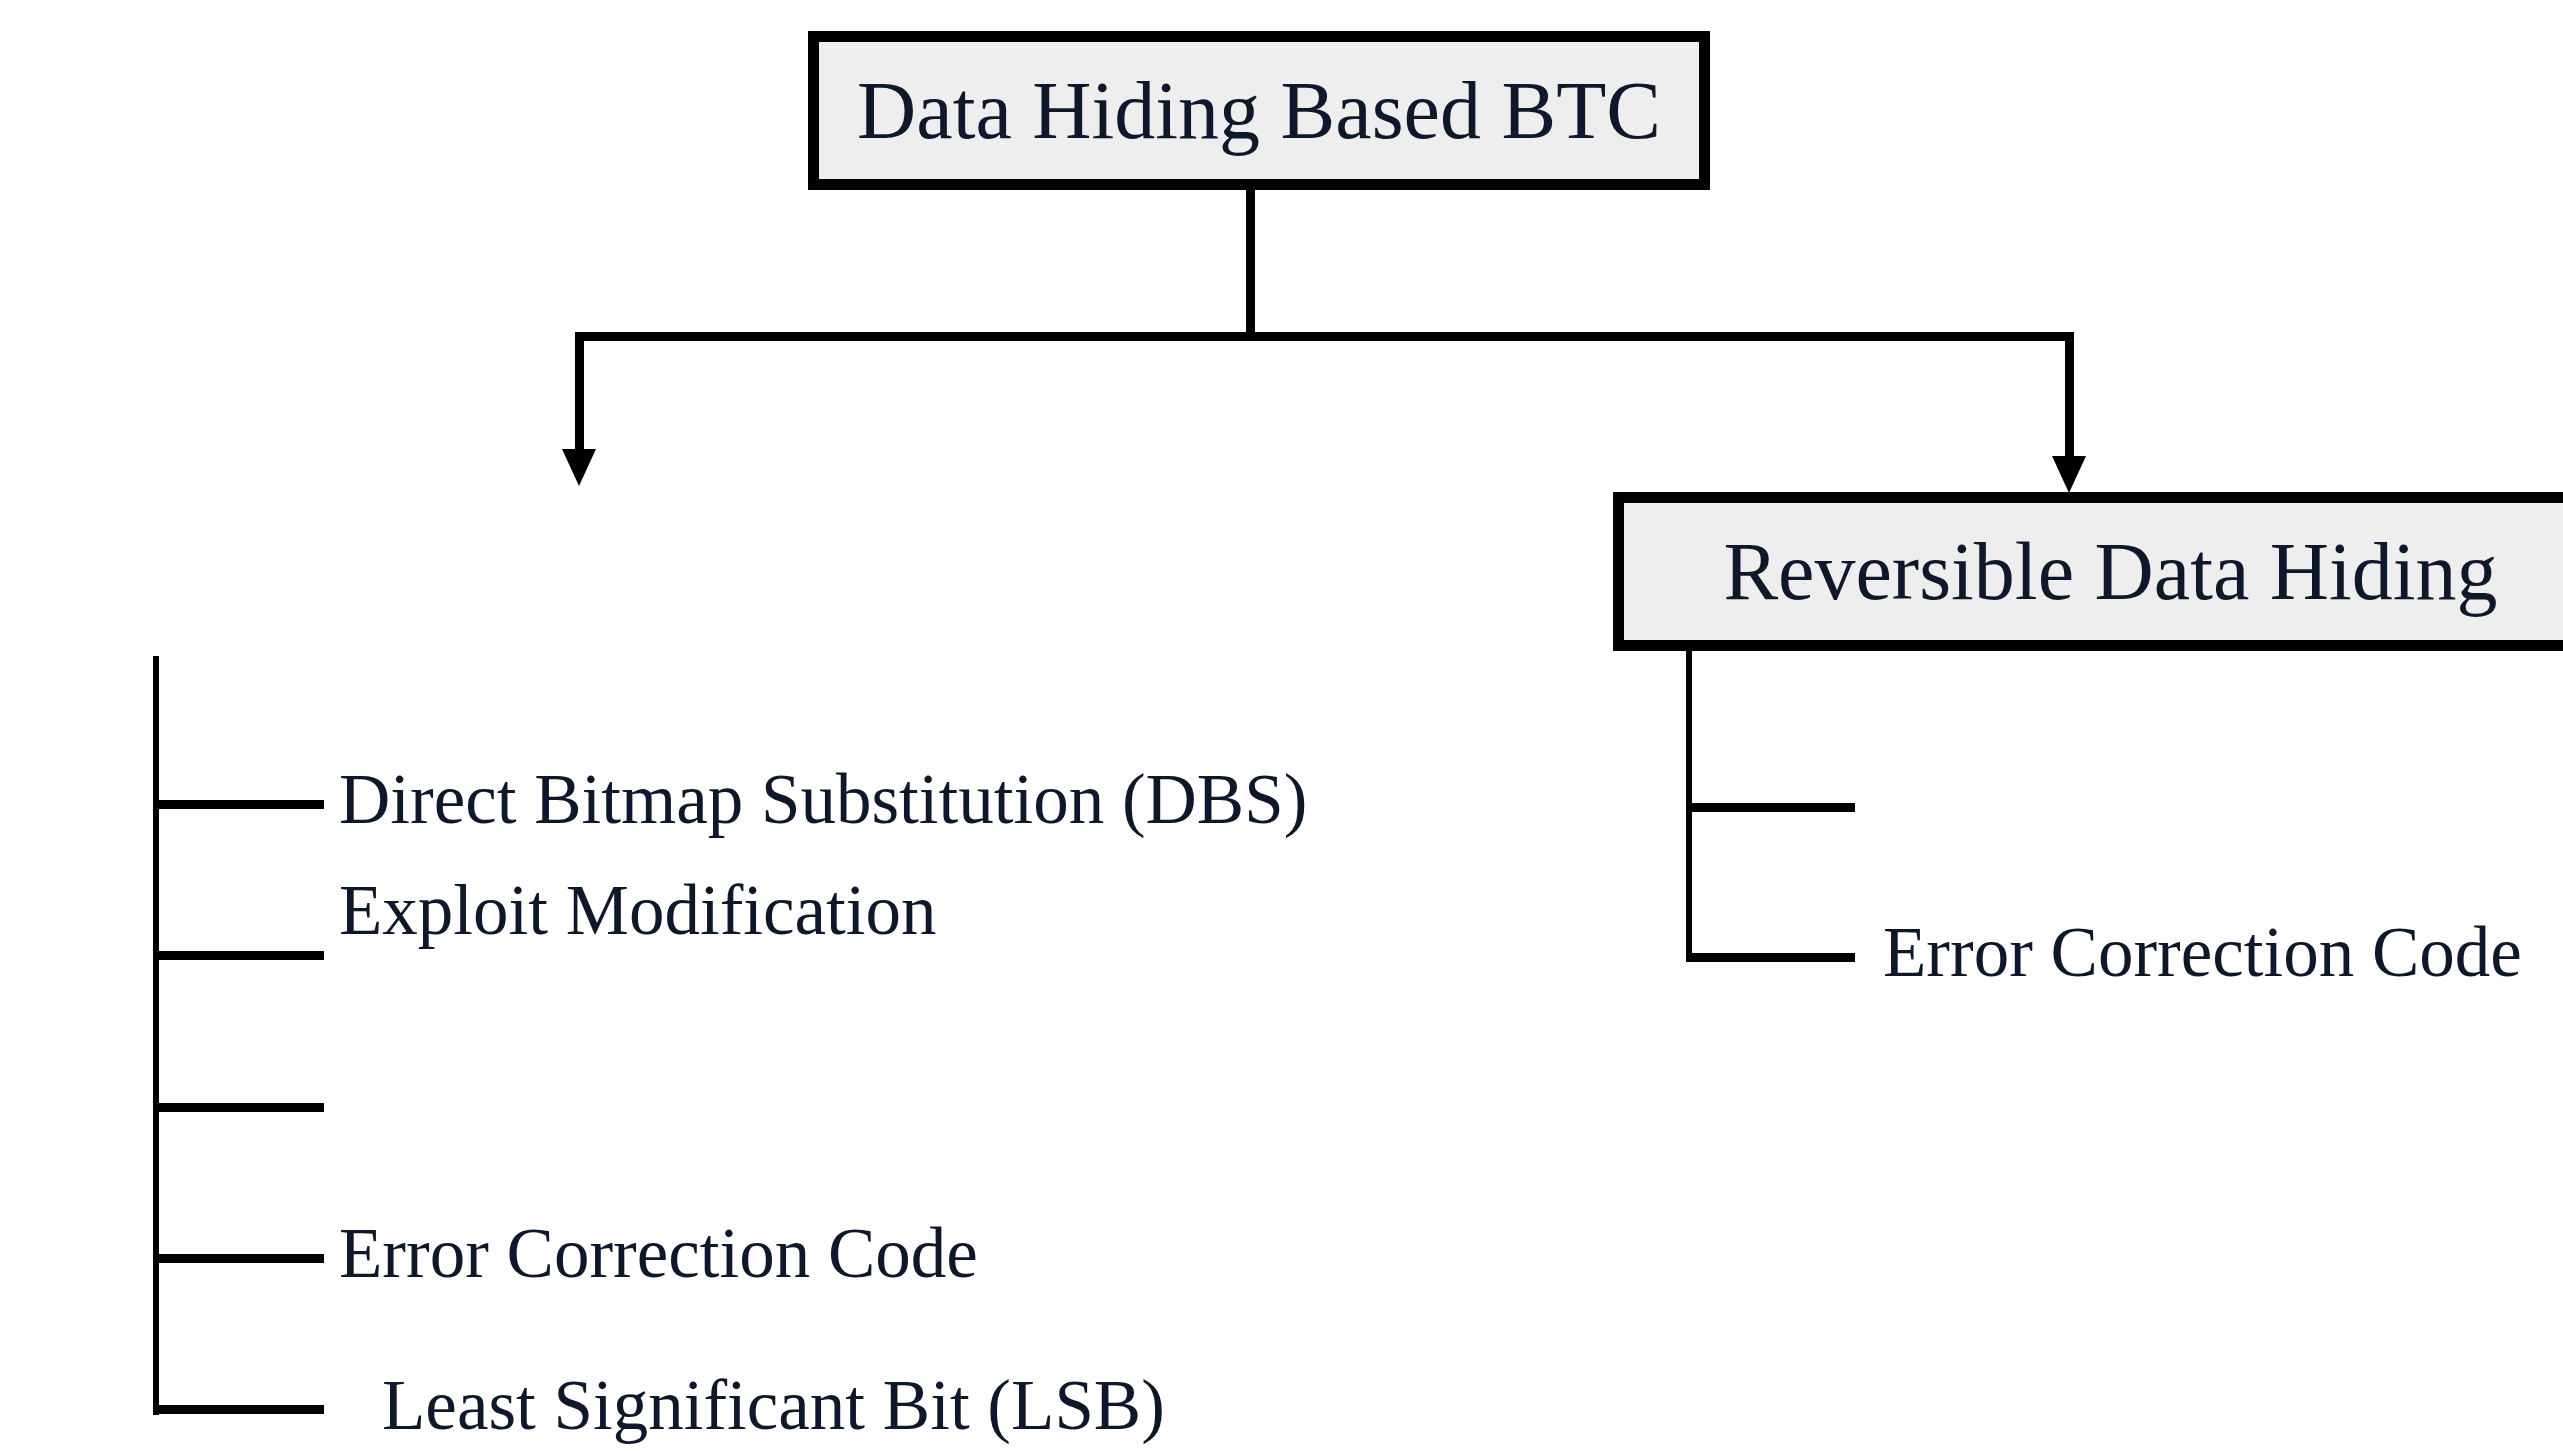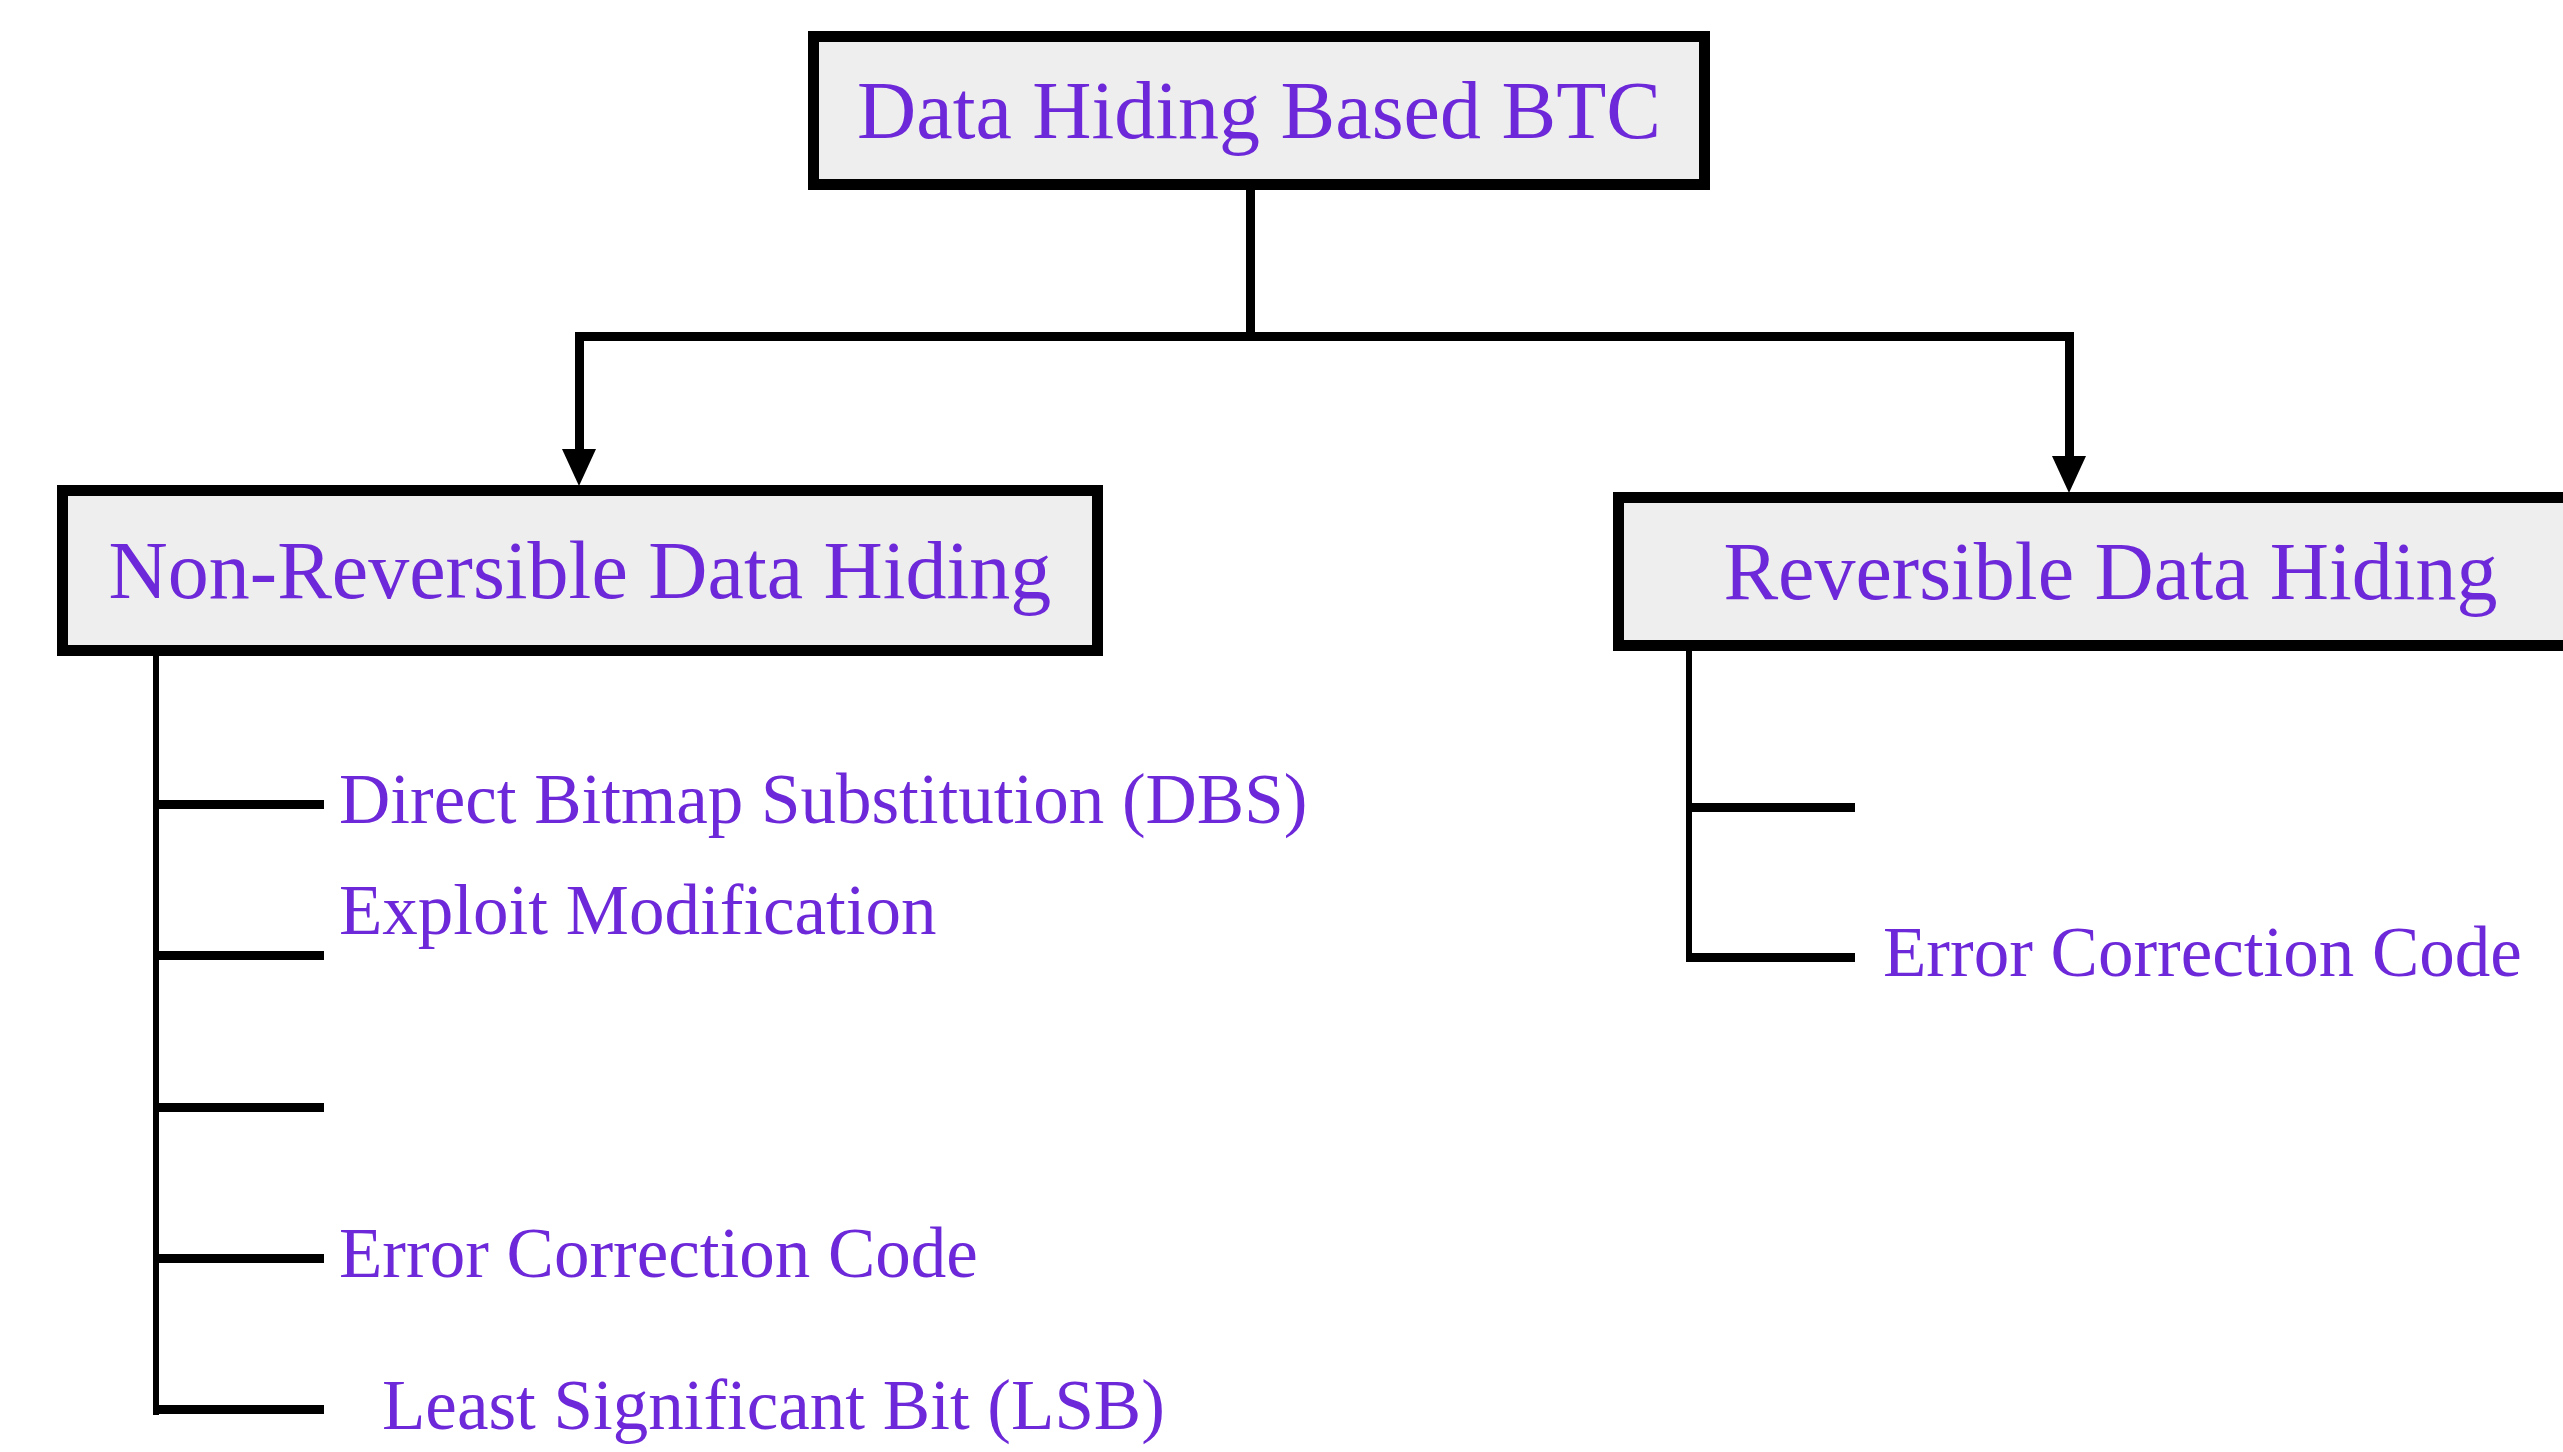--- a/index.html
+++ b/index.html
@@ -2,21 +2,21 @@
 <html style="font-size:12.4px"><head>
 <meta charset="utf-8">
 <style>
   html, body { margin: 0; padding: 0; background: #ffffff; }
   #page {
     position: relative;
     width: 2563px;
     height: 1453px;
     background: #ffffff;
     font-family: "Liberation Serif", serif;
-    color: #6d28d9;
+    color: #0f172a;
     overflow: hidden;
   }
 
   
   .node {
     position: absolute;
     box-sizing: border-box;
     background: #eeeeee;
     border: 11.6px solid #000000;
     display: flex;
@@ -94,23 +94,20 @@
     <span>Data Hiding Based BTC</span>
   </div>
 
   <div class="line" id="root-stem"></div>
   <div class="line" id="cross-bar"></div>
   <div class="line" id="left-drop"></div>
   <div class="line" id="right-drop"></div>
   <div class="arrowhead" id="left-arrowhead"></div>
   <div class="arrowhead" id="right-arrowhead"></div>
 
-  <div class="node" id="left-box">
-    <span>Non-Reversible Data Hiding</span>
-  </div>
   <div class="node" id="right-box">
     <span>Reversible Data Hiding</span>
   </div>
 
   <div class="line" id="left-trunk"></div>
   <div class="stub l" id="l-stub-0"></div>
   <div class="stub l" id="l-stub-1"></div>
   <div class="stub l" id="l-stub-2"></div>
   <div class="stub l" id="l-stub-3"></div>
   <div class="stub l" id="l-stub-4"></div>

